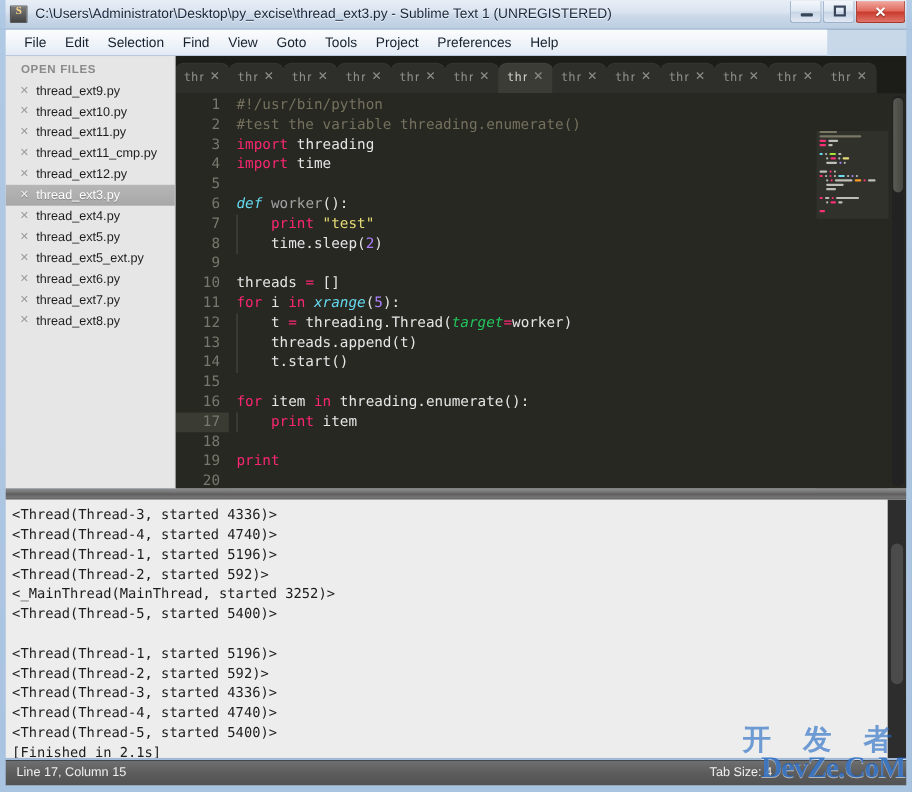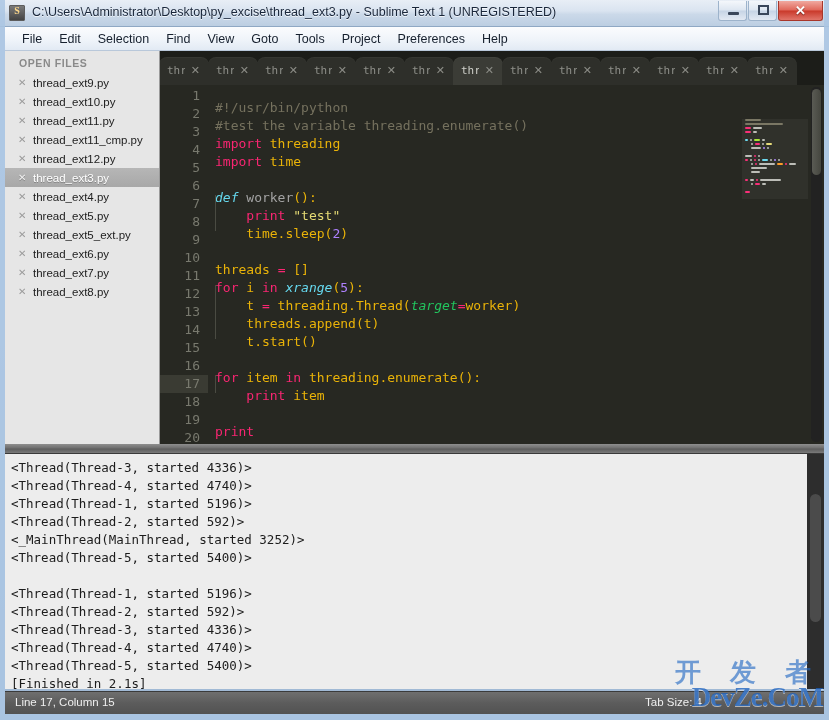--- a/index.html
+++ b/index.html
@@ -115,21 +115,21 @@
     left: 9px; top: 4px;
     width: 11px; height: 10px;
     border: 2px solid #39465a;
     box-sizing: border-box;
   }
 
   
   .menubar {
     position: absolute;
     left: 5px; top: 27px;
-    width: 819px; height: 24px;
+    width: 747px; height: 24px;
     background: linear-gradient(180deg,#fbfcfe 0%,#eef3f9 60%,#e2eaf4 100%);
     border-bottom: 1px solid #b9c8da;
     box-sizing: border-box;
     display: flex;
     align-items: center;
     padding-left: 9px;
   }
   .menu-item {
     font-size: 12.5px;
     color: #16202e;
@@ -263,38 +263,38 @@
   }
   .lnum {
     position: absolute;
     left: 0; top: 0;
     width: 40px;
     text-align: right;
     color: #78796e;
   }
   .ctext {
     position: absolute;
-    left: 55px; top: 12px;
+    left: 55px; top: 0;
     color: #f8f8f2;
   }
   .ind-guide {
     position: absolute;
     top: 0; bottom: 0;
     width: 1px;
     background: #4a4b42;
   }
   .kw   { color: #f92672; }
   .cmt  { color: #75715e; }
   .str  { color: #e6db74; }
   .fn   { color: #a3a3a3; }
   .num  { color: #ae81ff; }
   .def  { color: #66d9ef; font-style: italic; }
   .prm  { color: #22c55e; font-style: italic; }
   .op   { color: #f92672; }
-  .pln  { color: #eab308; }
+  .pln  { color: #e5e5e5; }
 
   .minimap {
     position: absolute;
     right: 16px; top: 34px;
     width: 66px; height: 359px;
     background: #272822;
     overflow: hidden;
   }
   .mm-row {
     height: 3px;

